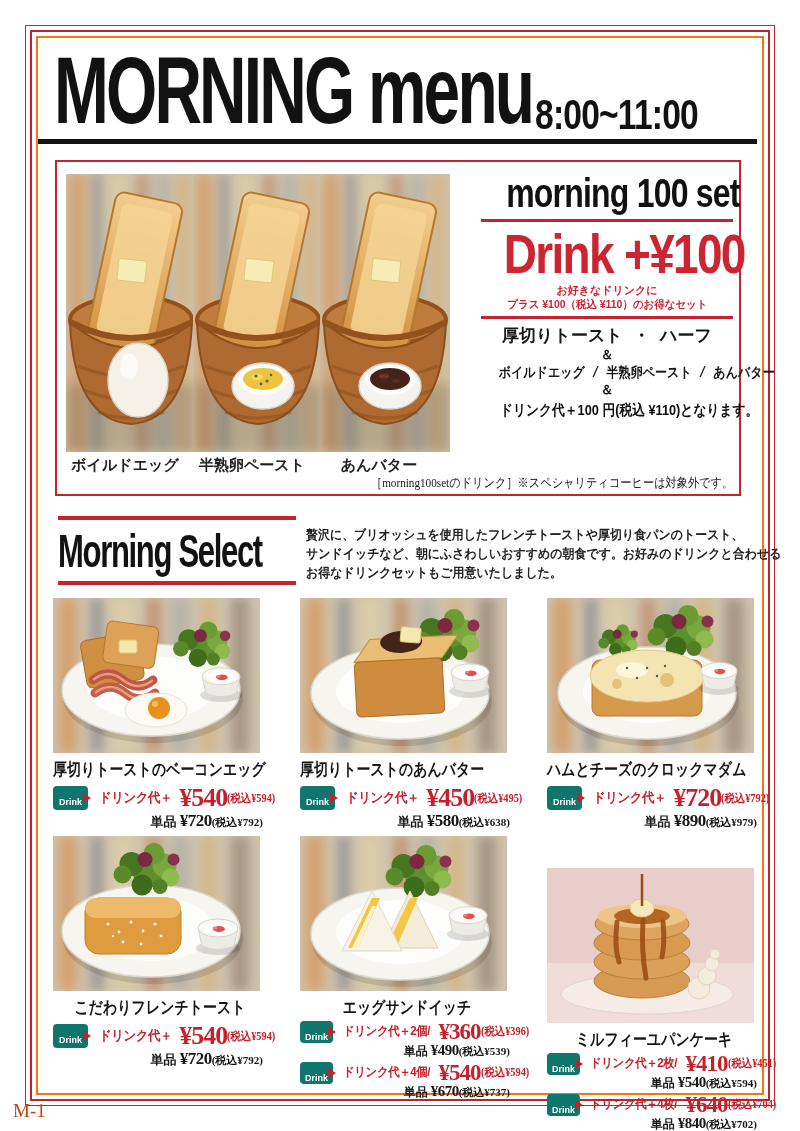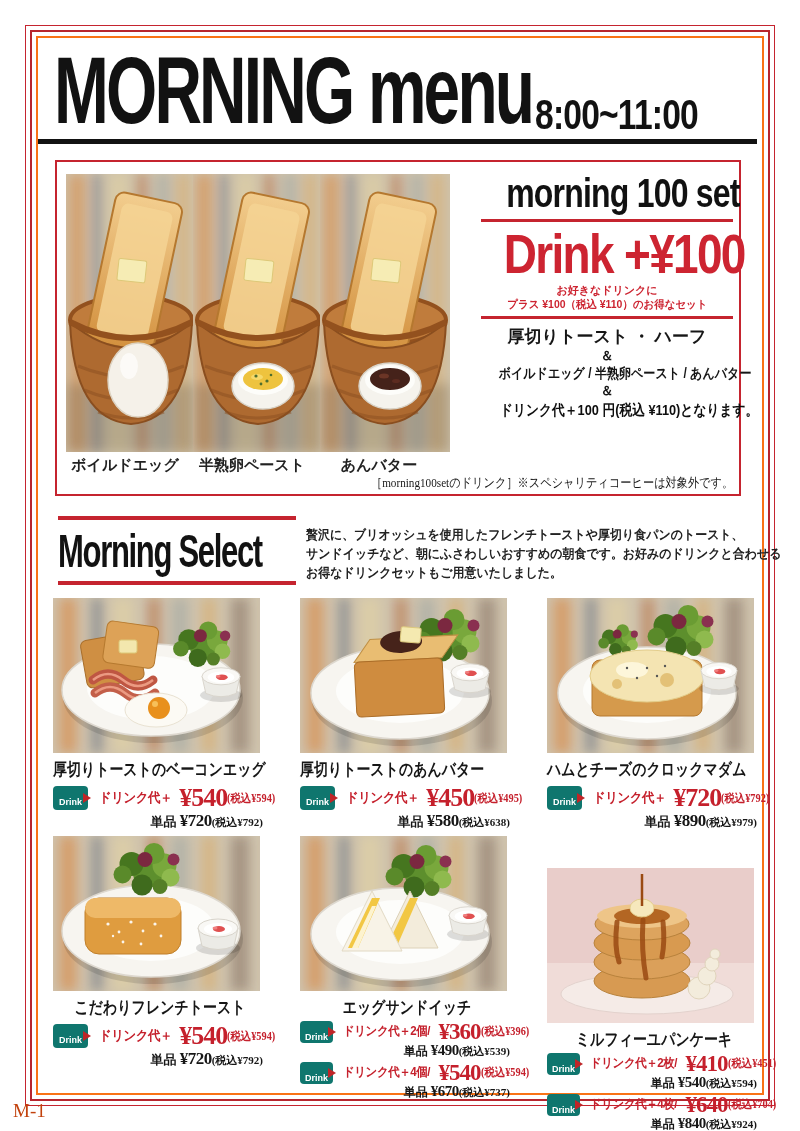--- a/index.html
+++ b/index.html
@@ -28,21 +28,21 @@
   .m100-photos figcaption { margin-top:4px; font-family:"Liberation Serif", serif; font-weight:bold;
                             font-size:15px; line-height:18px; color:#222; white-space:nowrap; }
   .m100-right { position:absolute; left:424px; top:10px; width:252px; text-align:center; color:#111; }
   .m100-title { font-weight:bold; font-size:40px; line-height:42px; letter-spacing:-1px;
                 transform:scaleX(.8); transform-origin:center; white-space:nowrap; }
   .rule { height:3px; background:#c5242f; margin:5px 0; }
   .offer { color:#cd2431; font-weight:bold; font-size:56px; line-height:54px; letter-spacing:-2px;
            transform:scaleX(.82); transform-origin:center; white-space:nowrap; margin-top:3px; }
   .offer-note { color:#cd2431; font-weight:bold; font-size:11px; line-height:14px; margin-top:2px; white-space:nowrap; }
   .offer-note .n2 { display:inline-block; transform:scaleX(.95); transform-origin:center; }
-  .setlines { margin-top:6px; font-family:Liberation Sans, sans-serif; font-weight:bold; color:#161616; }
+  .setlines { margin-top:6px; font-family:Liberation Mono, monospace; font-weight:bold; color:#161616; }
   .set-l  { font-size:17px; line-height:23px; white-space:nowrap; }
   .set-l2 { font-size:14px; line-height:20px; white-space:nowrap; transform:scaleX(.86); transform-origin:center; }
   .amp    { font-size:13px; line-height:15px; }
   .m100-desc { margin-top:5px; font-family:"Liberation Serif", serif; font-weight:bold;
                font-size:12px; line-height:17px; color:#161616; }
   .m100-desc div { white-space:nowrap; transform:scaleX(.9); transform-origin:center; }
   .price-note { margin-top:2px; font-weight:bold; font-size:15px; line-height:19px; color:#0e0e0e;
                 white-space:nowrap; transform:scaleX(.85); transform-origin:center; }
   .m100-foot { position:absolute; right:6px; bottom:3px; font-family:"Liberation Serif", serif;
                font-size:13px; line-height:16px; color:#161616; white-space:nowrap;
@@ -479,21 +479,21 @@
         <div class="single">
           <span>単品 </span><span class="sp">¥540</span><span class="st">(税込¥594)</span>
         </div>
         <div class="set-line">
           <span class="badge"><span>Drink</span><br><span>Set</span></span>
           <span class="dl">ドリンク代＋4枚/</span>
           <span class="price">¥640</span>
           <span class="tax">(税込¥704)</span>
         </div>
         <div class="single">
-          <span>単品 </span><span class="sp">¥840</span><span class="st">(税込¥924)</span>
+          <span>単品 </span><span class="sp">¥840</span><span class="st">(税込¥702)</span>
         </div>
       </article>
 
     </div>
   </div>
       </div>
     </div>
 
   <div class="code">M-1</div>
 </div>

